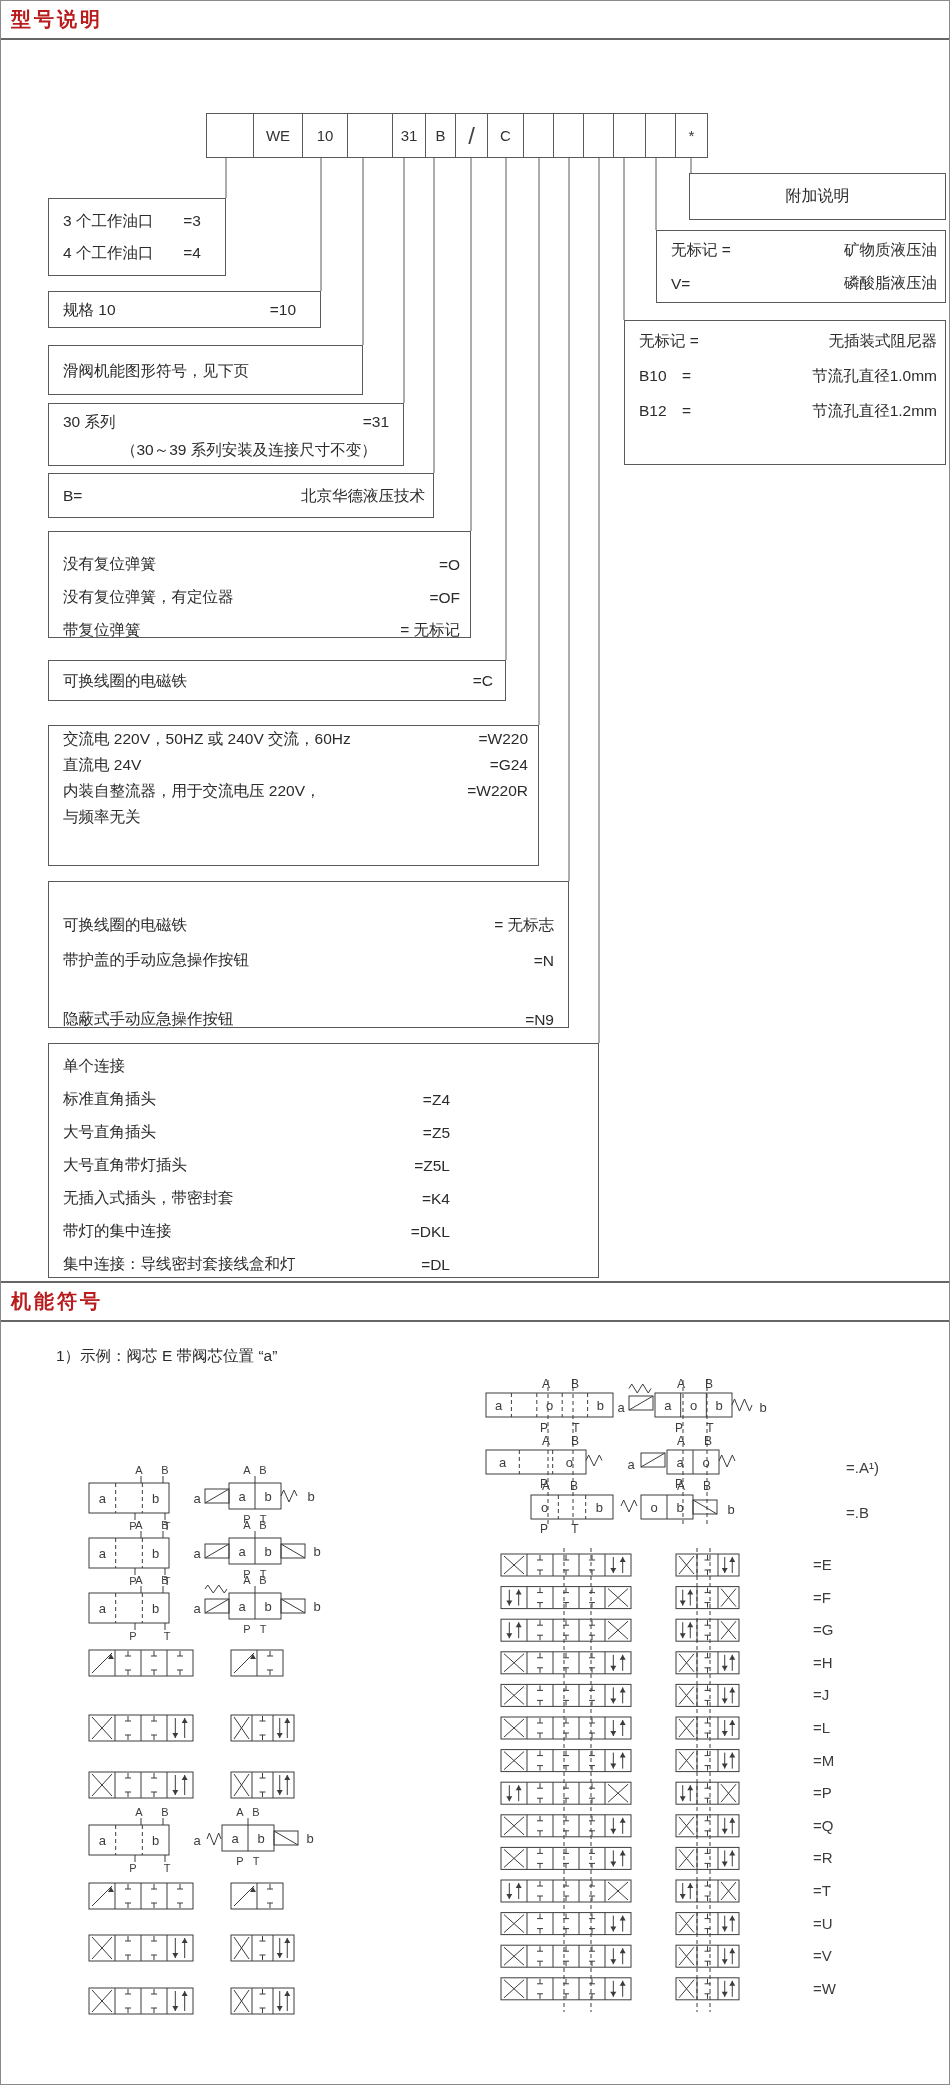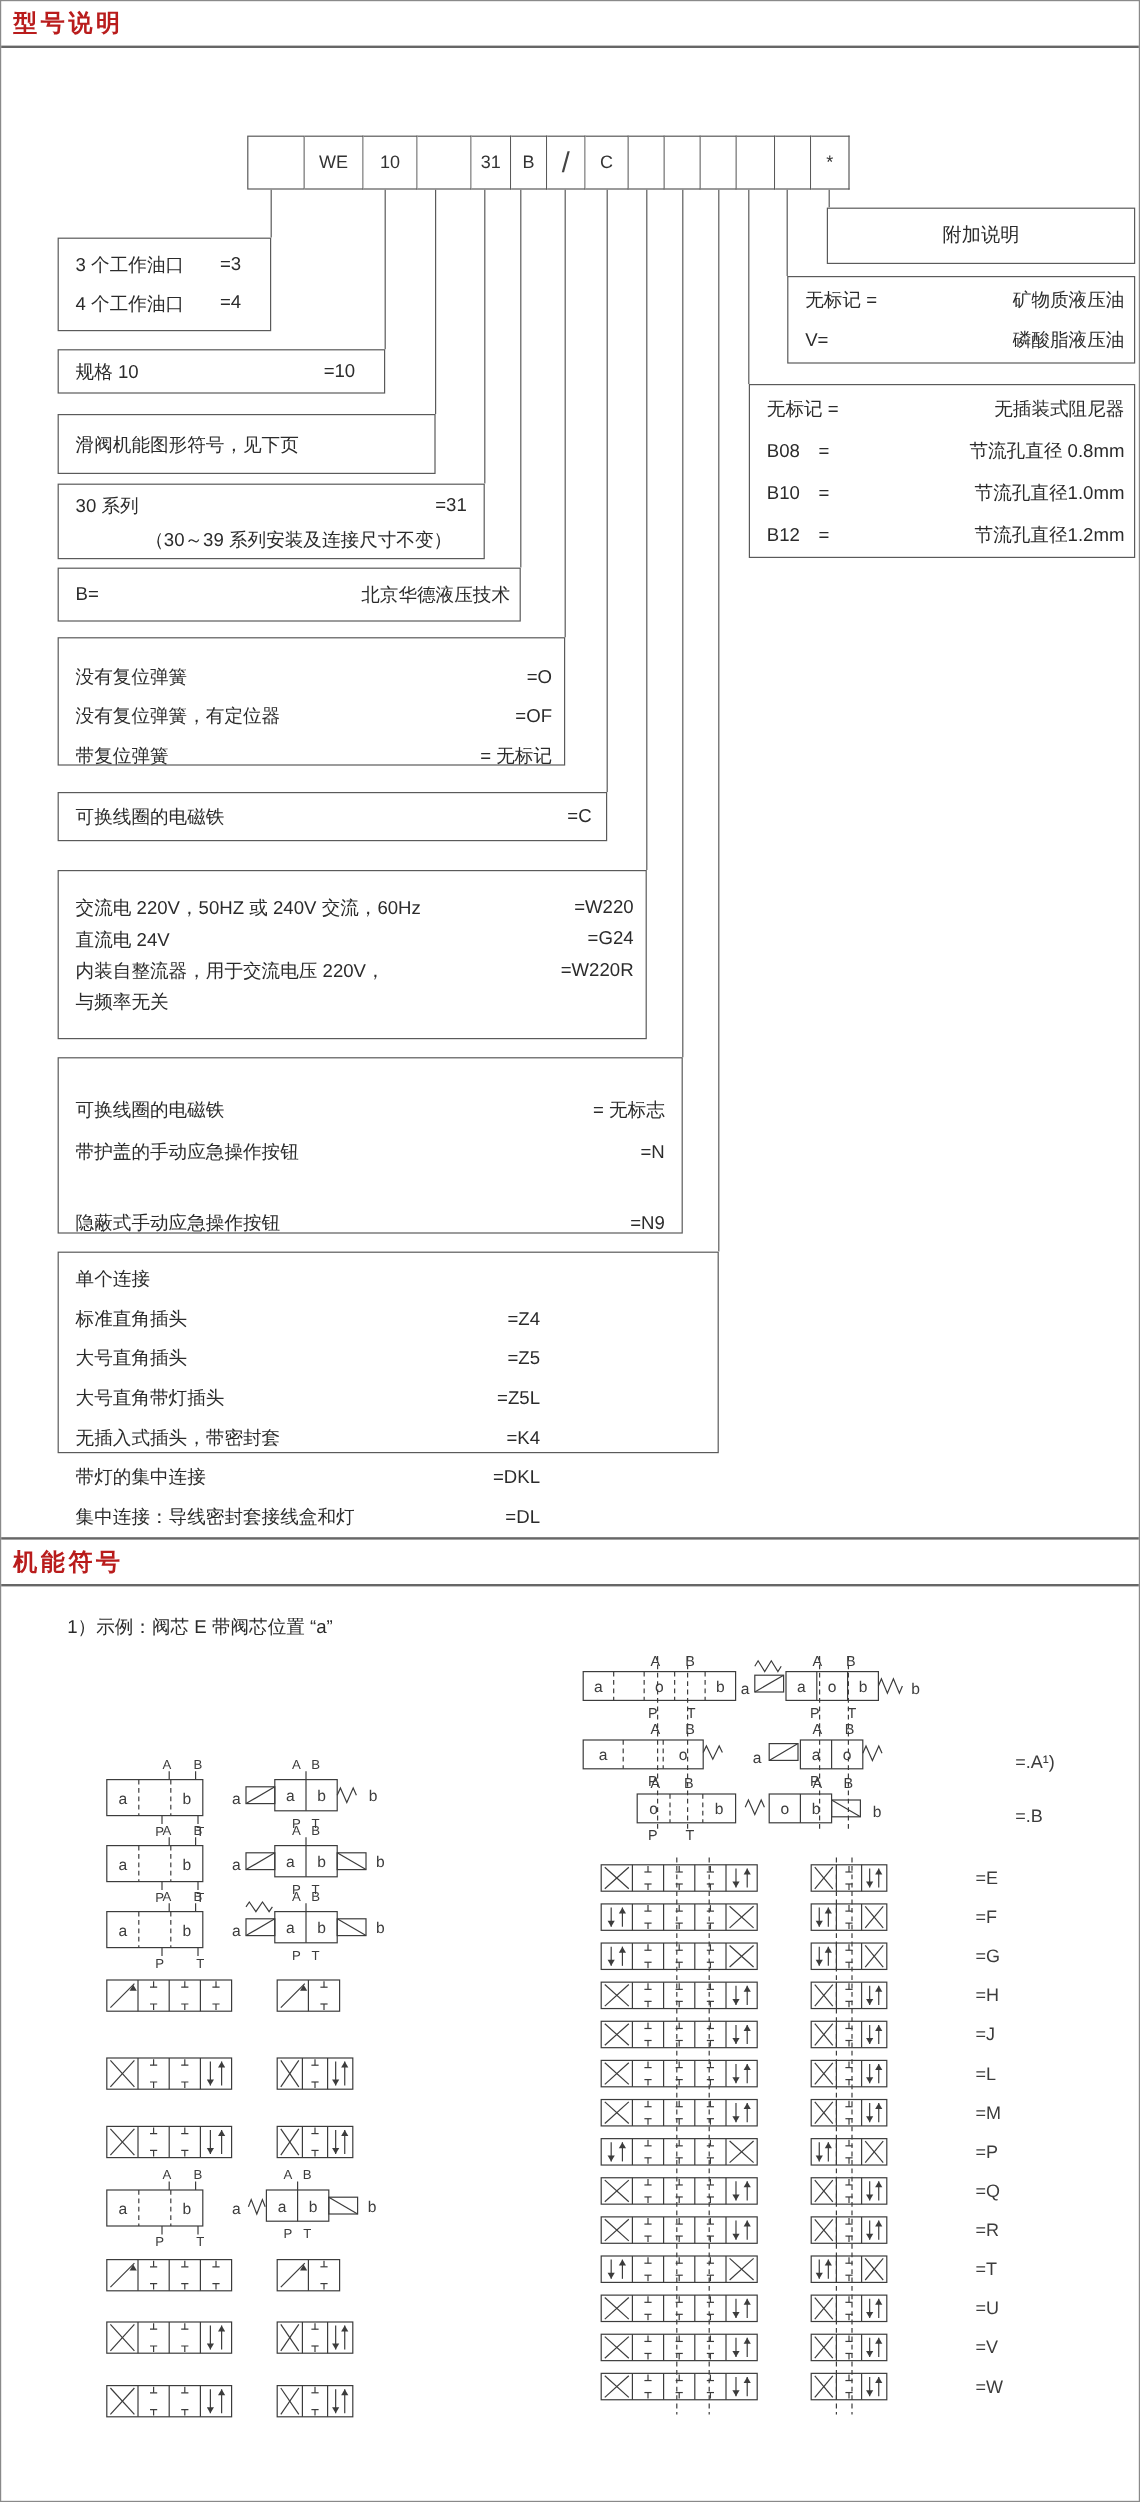--- a/index.html
+++ b/index.html
@@ -115,21 +115,21 @@
             <span>带复位弹簧</span>
             <span class="val" style="padding-right: 10px;">= 无标记</span>
           </div>
         </div>
         <div class="lbox" style="left: 47px; top: 620px; width: 458px; height: 41px; padding-top: 4px;">
           <div class="lrow" style="height: 32px;">
             <span>可换线圈的电磁铁</span>
             <span class="val" style="padding-right: 12px;">=C</span>
           </div>
         </div>
-        <div class="lbox" style="left: 47px; top: 685px; width: 491px; height: 141px; padding-top: 18px;">
+        <div class="lbox" style="left: 47px; top: 685px; width: 491px; height: 141px; ">
           <div class="lrow" style="height: 26px;">
             <span>交流电 220V，50HZ 或 240V 交流，60Hz</span>
             <span class="val" style="padding-right: 10px;">=W220</span>
           </div>
           <div class="lrow" style="height: 26px;">
             <span>直流电 24V</span>
             <span class="val" style="padding-right: 10px;">=G24</span>
           </div>
           <div class="lrow" style="height: 26px;">
             <span>内装自整流器，用于交流电压 220V，</span>
@@ -147,21 +147,21 @@
           </div>
           <div class="lrow" style="height: 35px;">
             <span>带护盖的手动应急操作按钮</span>
             <span class="val" style="padding-right: 14px;">=N</span>
           </div>
           <div class="lrow" style="height: 35px; margin-top: 24px;">
             <span>隐蔽式手动应急操作按钮</span>
             <span class="val" style="padding-right: 14px;">=N9</span>
           </div>
         </div>
-        <div class="lbox" style="left: 47px; top: 1003px; width: 551px; height: 168px; padding-top: 6px;">
+        <div class="lbox" style="left: 47px; top: 1003px; width: 551px; height: 235px; padding-top: 6px;">
           <div class="lrow" style="height: 33px;">
             <span>单个连接</span>
             <span class="val" style="padding-right: 148px;"></span>
           </div>
           <div class="lrow" style="height: 33px;">
             <span>标准直角插头</span>
             <span class="val" style="padding-right: 148px;">=Z4</span>
           </div>
           <div class="lrow" style="height: 33px;">
             <span>大号直角插头</span>
@@ -194,24 +194,20 @@
         </div>
         <div class="lrow" style="height: 33px;">
           <span>V=</span>
           <span class="val" style="padding-right: 8px;">磷酸脂液压油</span>
         </div>
       </div>
     <div class="lbox" id="damperBox" style="left:623px;top:280px;width:322px;height:145px;padding-top:3px;">
         <div class="lrow" style="height: 35px;">
           <span>无标记 =</span>
           <span class="val" style="padding-right: 8px;">无插装式阻尼器</span>
-        </div>
-        <div class="lrow" style="height: 35px;">
-          <span>B08　=</span>
-          <span class="val" style="padding-right: 8px;">节流孔直径 0.8mm</span>
         </div>
         <div class="lrow" style="height: 35px;">
           <span>B10　=</span>
           <span class="val" style="padding-right: 8px;">节流孔直径1.0mm</span>
         </div>
         <div class="lrow" style="height: 35px;">
           <span>B12　=</span>
           <span class="val" style="padding-right: 8px;">节流孔直径1.2mm</span>
         </div>
       </div>

